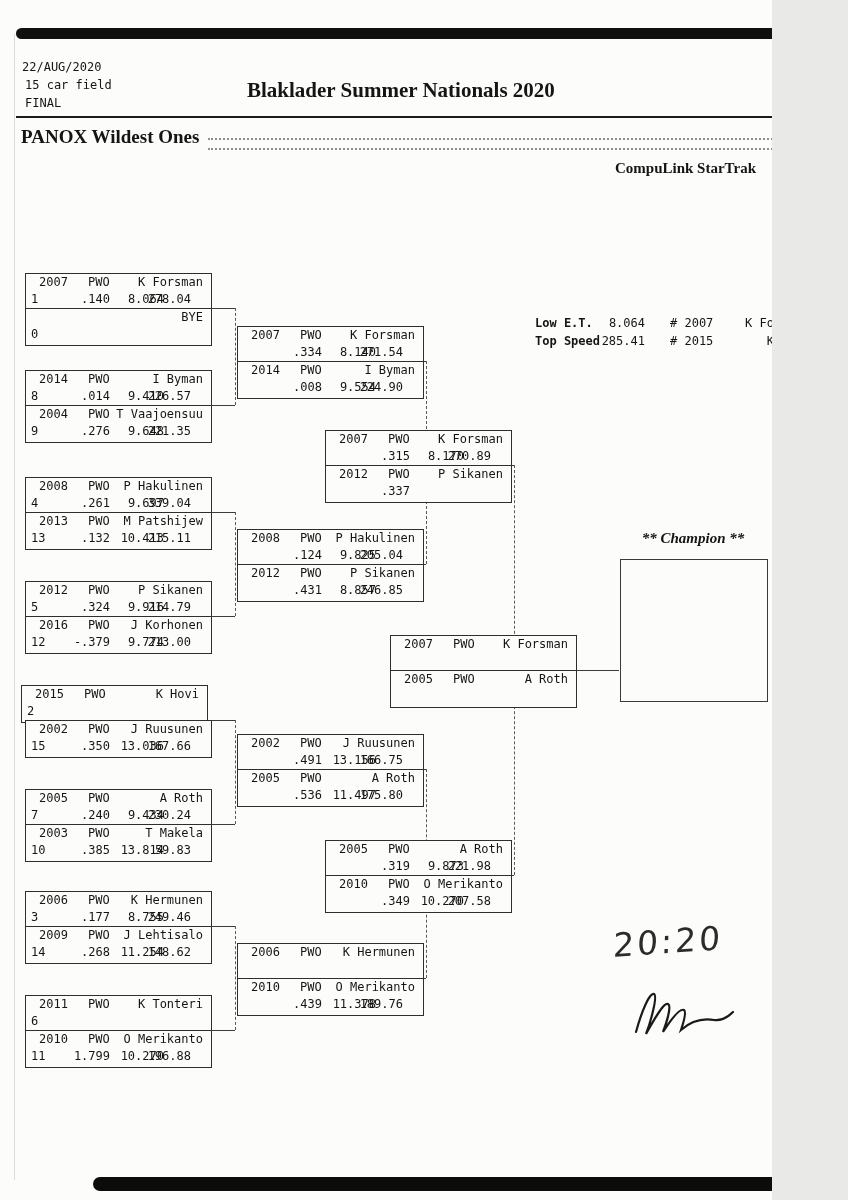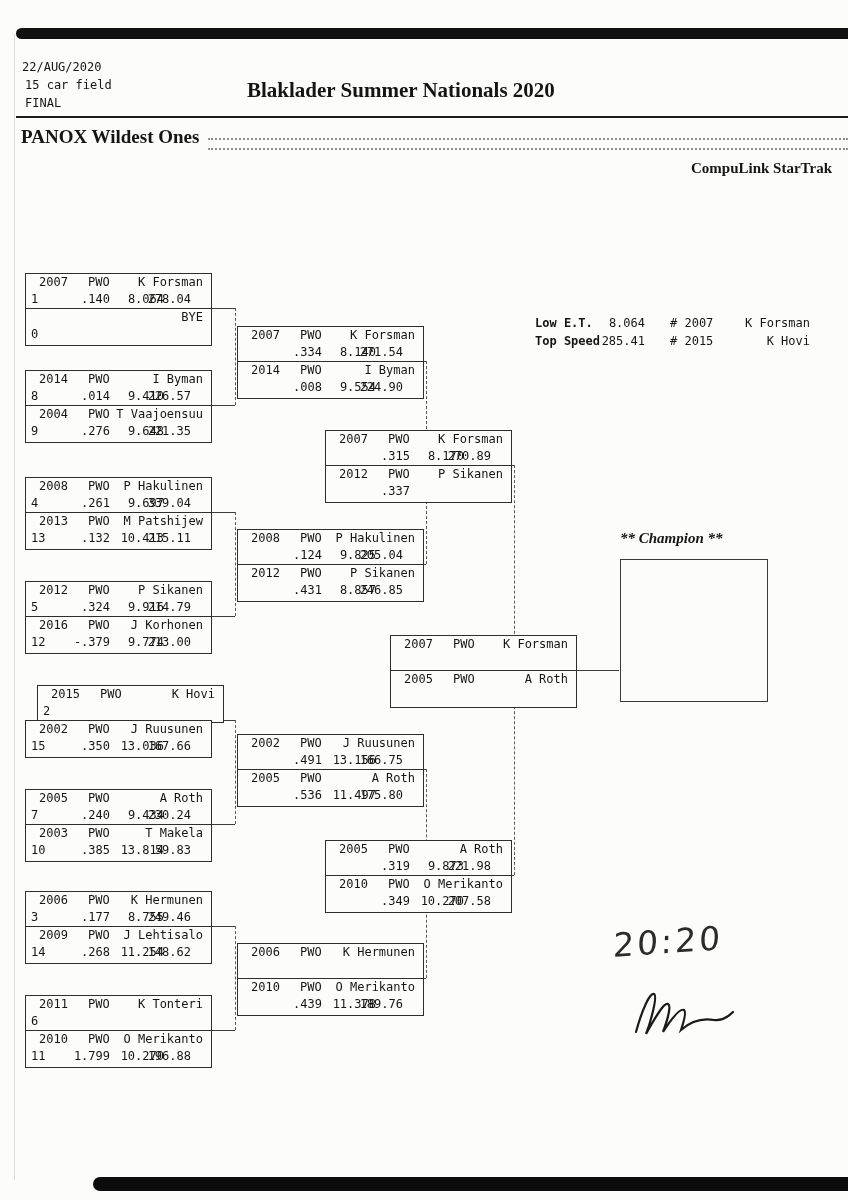--- a/index.html
+++ b/index.html
@@ -1,34 +1,34 @@
 <!DOCTYPE html>
 <html><head>
 <meta charset="utf-8">
 <style>
   html,body{margin:0;padding:0;}
   body{background:#e9e9e7;}
-  #page{position:relative;width:848px;height:1200px;background:#fcfcfa;overflow:hidden;
+  #page{position:relative;width:772px;height:1200px;background:#fcfcfa;overflow:hidden;
         font-family:"DejaVu Sans Mono",monospace;color:#151515;}
   .abs{position:absolute;}
   .mono{font-size:12px;line-height:18px;}
   .serif{font-family:"Liberation Serif",serif;}
   #top-bar{left:16px;top:28px;width:832px;height:11px;background:#101010;border-radius:6px 0 0 6px;}
   #scan-edge{left:14px;top:34px;width:1px;height:1146px;background:#dcdcd8;}
   #date{left:22px;top:58px;}
   #field-size{left:25px;top:76px;}
   #round-label{left:25px;top:94px;}
   #event-title{left:247px;top:78px;width:400px;text-align:left;font-size:21px;font-weight:bold;}
   #header-rule{left:16px;top:116px;width:832px;height:2px;background:#1c1c1c;}
   #class-title{left:21px;top:126px;font-size:19px;font-weight:bold;}
   #class-underline{left:208px;top:138px;width:640px;height:8px;
       border-top:2px dotted #8e8e8a;border-bottom:2px dotted #8e8e8a;}
   #brand{right:16px;top:160px;font-size:15px;font-weight:bold;text-align:center;}
   .stat-label{font-weight:bold;}
-  #champion-label{left:620px;top:530px;width:146px;text-align:left;
+  #champion-label{left:620px;top:530px;width:146px;text-align:center;
       font-size:15px;font-weight:bold;font-style:italic;}
   #champion-box{left:620px;top:559px;width:146px;height:141px;border:1px solid #3a3a3a;}
   #champion-name{width:100%;text-align:center;margin-top:56px;font-size:12px;}
   #handwritten-time{left:613px;top:922px;font-family:"DejaVu Sans",sans-serif;
       font-size:33px;color:#2b2b2b;transform:rotate(-4deg) skewX(-6deg);letter-spacing:3px;}
   #signature{left:628px;top:980px;}
   #bottom-bar{left:93px;top:1177px;width:755px;height:14px;background:#0c0c0c;border-radius:8px 0 0 8px;}
   .entry{position:absolute;width:185px;height:36px;border:1px solid #2e2e2e;background:#fcfcfa;font-size:12px;}
   .entry-line{position:relative;height:17px;line-height:17px;}
   .c-car{position:absolute;left:13px;}
@@ -191,21 +191,21 @@
           <span class="c-cls">PWO</span>
           <span class="c-drv">J Korhonen</span>
         </div>
         <div class="entry-line">
           <span class="c-seed">12</span>
           <span class="c-rt">-.379</span>
           <span class="c-et">9.774</span>
           <span class="c-spd">213.00</span>
         </div>
       </div>
-      <div class="entry" style="left: 37px; top: 645px;">
+      <div class="entry" style="left: 21px; top: 645px;">
         <div class="entry-line">
           <span class="c-car">2015</span>
           <span class="c-cls">PWO</span>
           <span class="c-drv">K Hovi</span>
         </div>
         <div class="entry-line">
           <span class="c-seed">2</span>
           <span class="c-rt"></span>
           <span class="c-et"></span>
           <span class="c-spd"></span>

